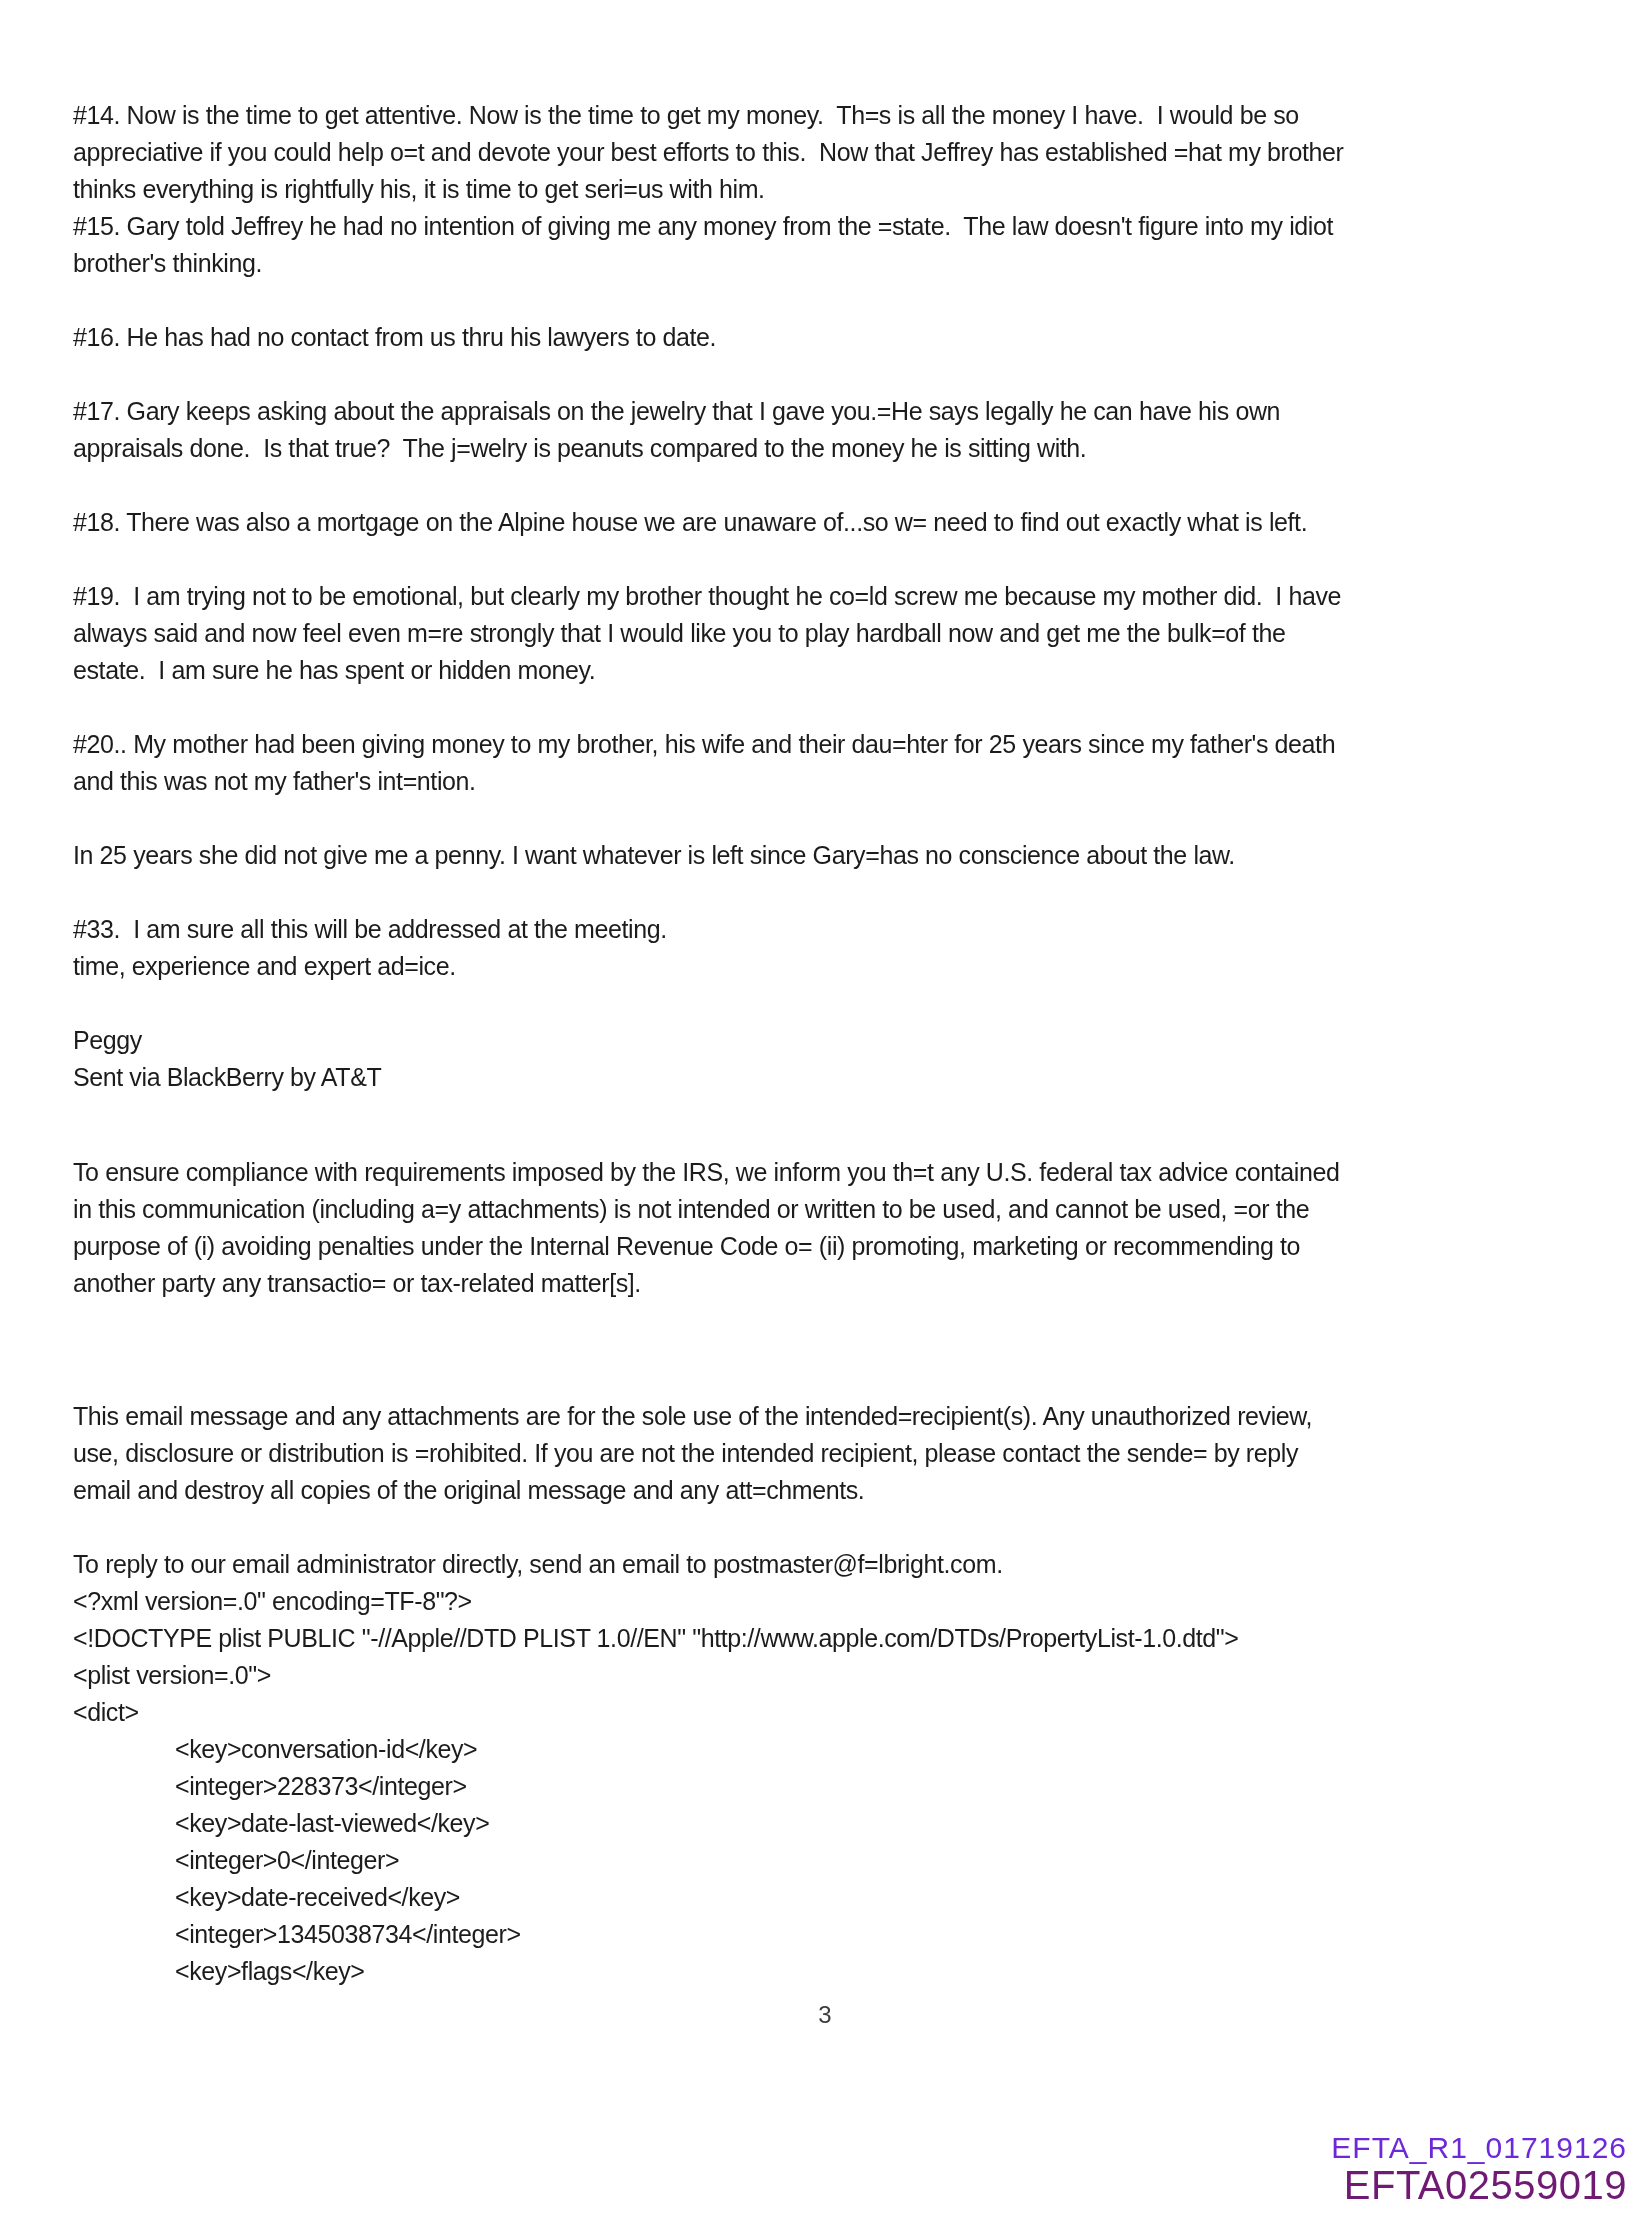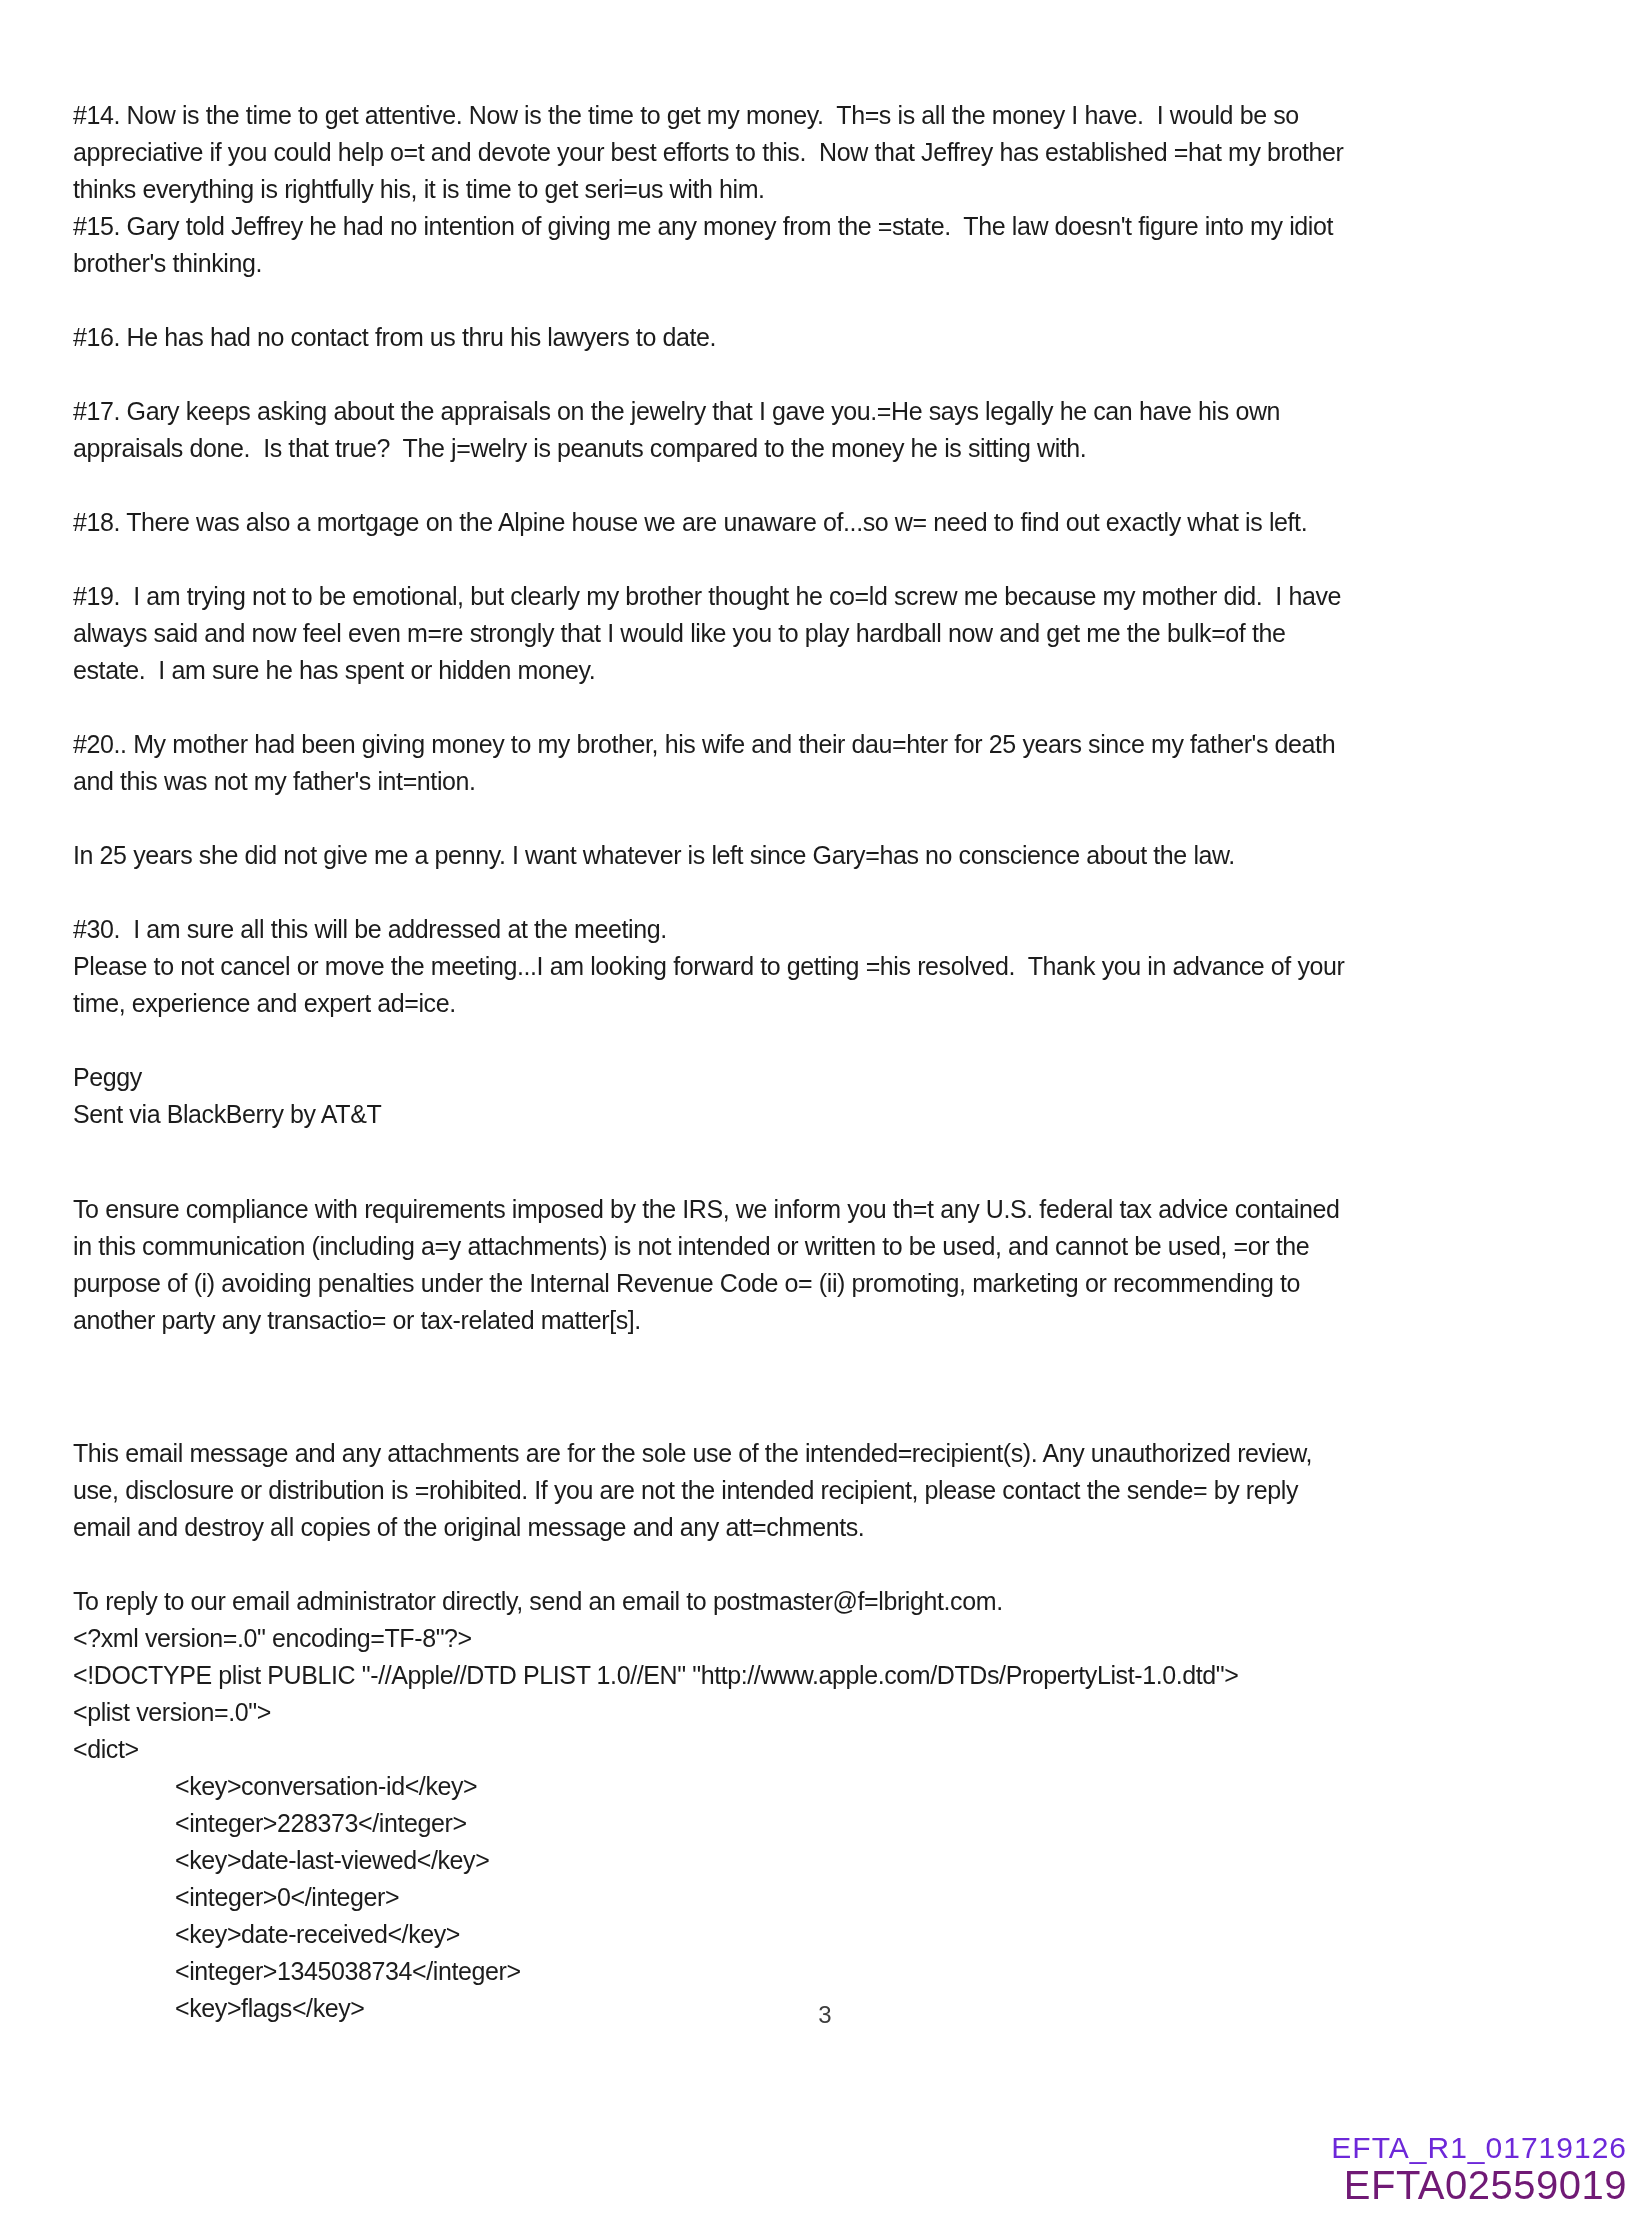--- a/index.html
+++ b/index.html
@@ -94,22 +94,21 @@
     <div class="para">
       <div class="line">#20.. My mother had been giving money to my brother, his wife and their dau=hter for 25 years since my father's death</div>
       <div class="line">and this was not my father's int=ntion.</div>
     </div>
 
     <div class="para">
       <div class="line">In 25 years she did not give me a penny. I want whatever is left since Gary=has no conscience about the law.</div>
     </div>
 
     <div class="para">
-      <div class="line">#30.  I am sure all this will be addressed at the meeting.</div>
-      <div class="line">Please to not cancel or move the meeting...I am looking forward to getting =his resolved.  Thank you in advance of your</div>
+      <div class="line">#33.  I am sure all this will be addressed at the meeting.</div>
       <div class="line">time, experience and expert ad=ice.</div>
     </div>
 
     <div class="para mb-xl">
       <div class="line">Peggy</div>
       <div class="line">Sent via BlackBerry by AT&amp;T</div>
     </div>
 
     <div class="para mb-lg">
       <div class="line">To ensure compliance with requirements imposed by the IRS, we inform you th=t any U.S. federal tax advice contained</div>

